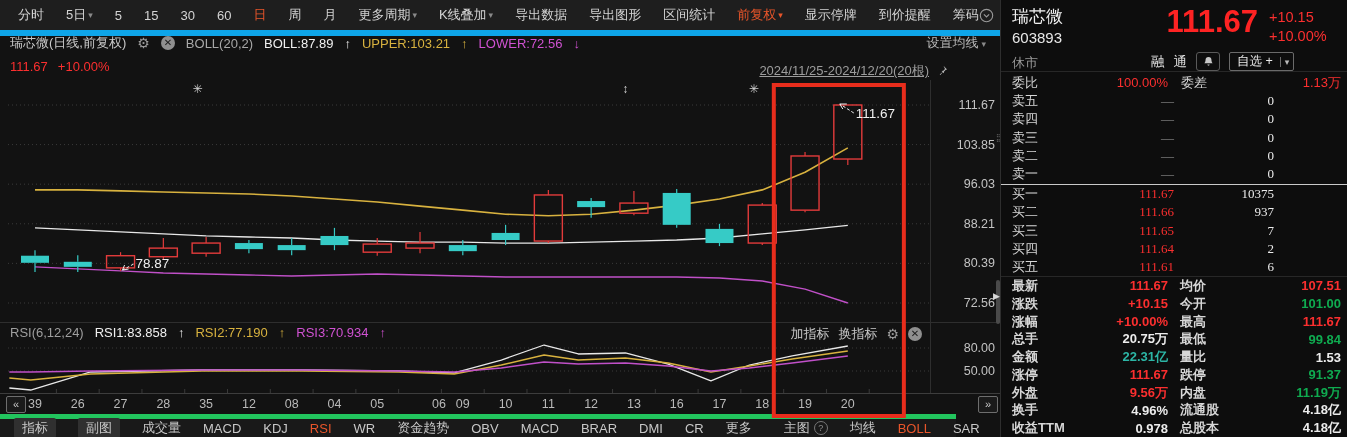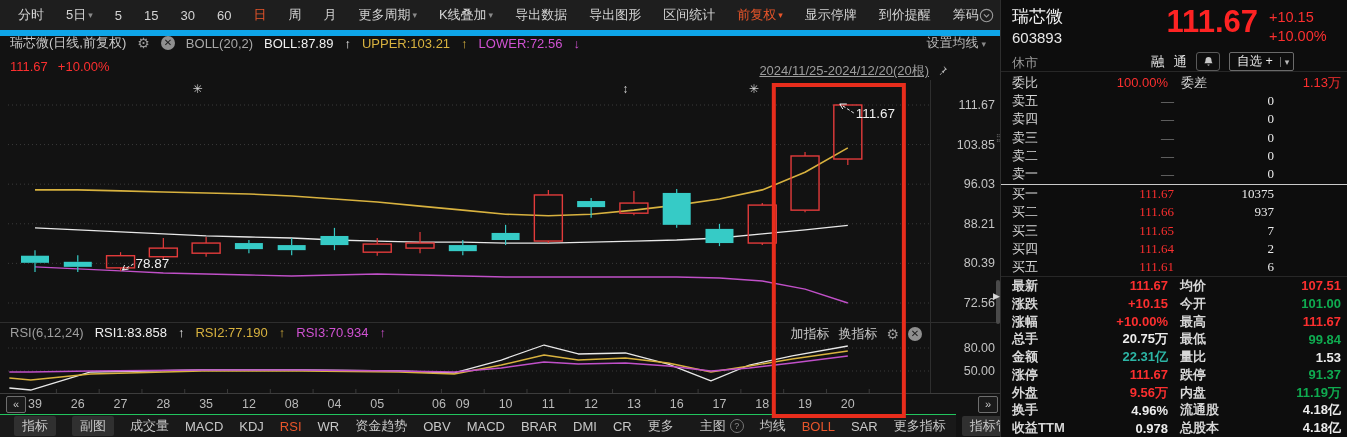--- a/index.html
+++ b/index.html
@@ -41,21 +41,21 @@
   .ytick{position:absolute;left:933px;width:62px;text-align:right;color:#c3c3c3;font-size:12.5px;z-index:2;}
   .xlab{position:absolute;width:34px;text-align:center;color:#b9b9b9;font-size:12.5px;top:397px;z-index:2;}
   .navbtn{position:absolute;top:396px;width:18px;height:15px;border:1px solid #6e6e6e;border-radius:2px;
           color:#c9c9c9;font-size:11px;line-height:14px;text-align:center;z-index:2;cursor:pointer;background:#1a1a1a;}
   
   #rsi-hdr{position:absolute;left:10px;top:325px;display:flex;align-items:center;gap:11px;z-index:2;white-space:nowrap;}
   #rsi-hdr .t{color:#9f9f9f;}
   #rsi-tools{position:absolute;right:78px;top:325px;display:flex;align-items:center;gap:9px;z-index:2;color:#c9c9c9;}
   
   #bottom-bar{position:absolute;left:0;top:414px;width:956px;height:23px;background:#191919;
-              border-top:1px solid #22c55e;display:flex;align-items:center;gap:16px;
+              border-top:5px solid #22c55e;display:flex;align-items:center;gap:22px;
               padding-left:14px;z-index:2;white-space:nowrap;box-sizing:border-box;}
   .bb-item{color:#c8c8c8;cursor:pointer;display:inline-flex;align-items:center;gap:4px;}
   .bb-item.boxed{background:#303030;border-radius:2px;padding:1px 8px;}
   .bb-item.accent{color:#e8552a;}
   .qicon{display:inline-block;width:12px;height:12px;border:1px solid #777;border-radius:50%;color:#8c8c8c;
          font-size:9px;line-height:12px;text-align:center;}
   #bb-manage{margin-left:auto;margin-right:6px;}
   
   .grip{position:absolute;left:996px;color:#5c5c5c;font-size:10px;z-index:2;letter-spacing:-1px;}
   #split-thumb{position:absolute;left:996px;top:280px;width:4px;height:44px;background:#4a4a4a;border-radius:2px;z-index:2;cursor:row-resize;}

